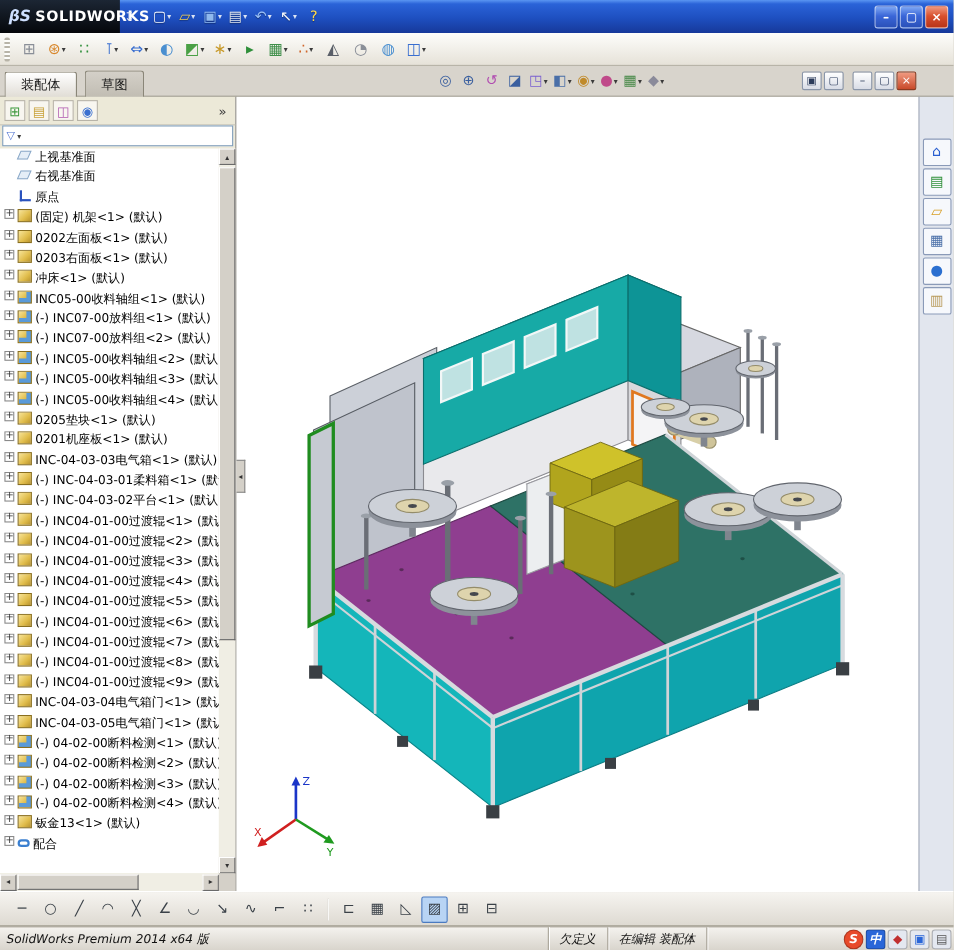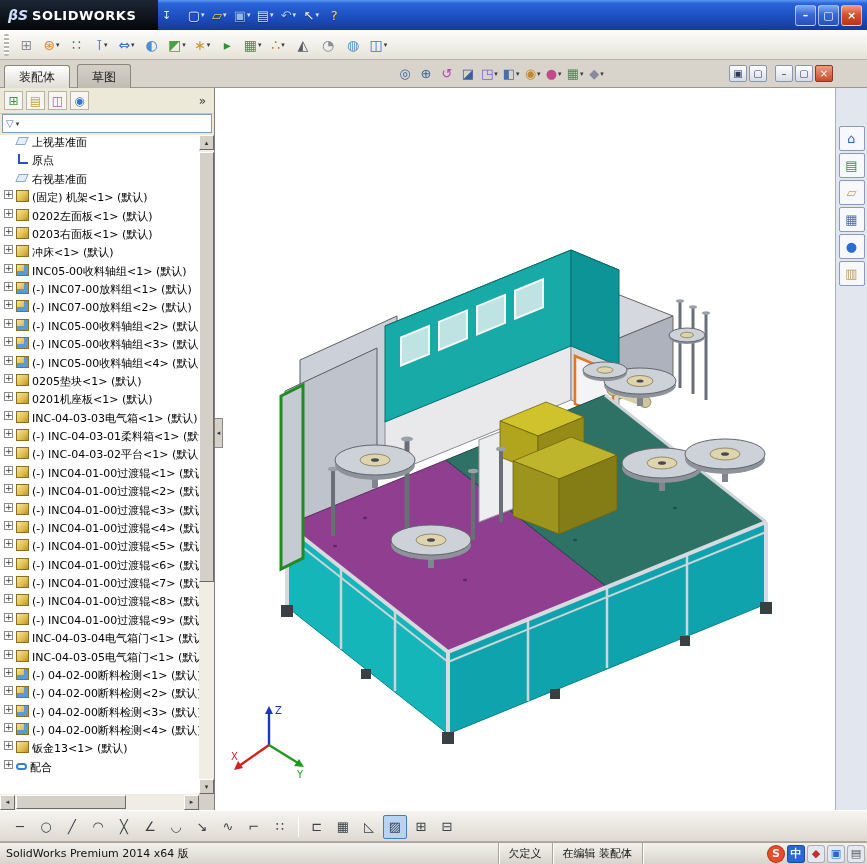--- a/index.html
+++ b/index.html
@@ -4,21 +4,21 @@
 <style>
   * { box-sizing: border-box; margin: 0; padding: 0; }
   html,body { width:867px; height:864px; overflow:hidden; }
   body { font-family:"DejaVu Sans", sans-serif; background:#d6d2c8; position:relative; }
   .app { position:relative; width:867px; height:864px; background:#d6d2c8; }
 
   
   .titlebar { position:absolute; top:0; left:0; right:0; height:30px;
     background:linear-gradient(180deg,#5a96f2 0%,#2a63d8 12%,#1e4fc0 55%,#16399a 100%);
     display:flex; align-items:center; }
-  .logo { width:158px; height:30px; background:linear-gradient(180deg,#1c2634,#05070b);
+  .logo { width:109px; height:30px; background:linear-gradient(180deg,#1c2634,#05070b);
     color:#fff; display:flex; align-items:center; padding-left:8px; gap:4px; }
   .logo-mark { font-style:italic; font-weight:bold; font-size:14px; color:#cfe0ff; }
   .logo-text { font-weight:bold; font-size:13px; letter-spacing:.5px; }
   .menubar { display:flex; align-items:center; margin-left:8px; }
   .menu-item { font-size:12px; color:#0a0a14; padding:4px 7px; cursor:default; }
   .pushpin { font-size:11px; color:#e8ecf4; margin:0 4px; }
   .quicktools { display:flex; align-items:center; margin-left:10px; gap:1px; }
   .qt-btn { height:22px; min-width:22px; display:flex; align-items:center; justify-content:center;
     gap:1px; padding:0 2px; border-radius:2px; }
   .qt-btn .glyph { font-size:13px; line-height:1; text-shadow:0 1px 1px rgba(0,0,0,.35); }
@@ -126,21 +126,21 @@
     box-shadow:inset 0 -1px 0 #b0aca0; display:flex; align-items:center; padding-left:8px; gap:2px; }
   .sk-btn { width:24px; height:24px; display:flex; align-items:center; justify-content:center;
     color:#3a4148; border:1px solid transparent; border-radius:2px; }
   .sk-btn .glyph { font-size:13px; line-height:1; }
   .sk-btn.active { background:#b8d4f4; border:1px solid #4a7ac0; }
   .vsep { width:1px; height:20px; background:#b0aca0; border-right:1px solid #fff; margin:0 4px; }
 
   
   .statusbar { position:absolute; left:0; right:0; bottom:0; height:22px;
     background:linear-gradient(#f4f2ee,#d8d4cc); border-top:1px solid #a8a498;
-    display:flex; align-items:center; font-size:11px; color:#111; }
+    display:flex; align-items:center; font-size:11px; color:#111;font-style:italic; }
   .sb-left { flex:1; padding-left:6px; }
   .seg { height:100%; display:flex; align-items:center; padding:0 10px;
     border-left:1px solid #a8a498; box-shadow:inset 1px 0 0 #fff; }
   .tray-holder { width:225px; justify-content:flex-end; padding-right:2px; }
   .tray { display:flex; align-items:center; gap:2px; }
   .tray-ico { width:18px; height:18px; display:flex; align-items:center; justify-content:center;
     font-size:11px; font-weight:bold; border-radius:3px; border:1px solid rgba(0,0,0,.25); }
   .tray-ico.round { border-radius:50%; }
 </style>
 </head>
@@ -324,27 +324,27 @@
       <span class="caret">▾</span>
     </div>
     <div class="tree" id="tree">
         <div class="trow">
           <span class="exp hiddenexp"></span>
           <span class="ti ti-plane"></span>
           <span>上视基准面</span>
         </div>
         <div class="trow">
           <span class="exp hiddenexp"></span>
+          <span class="ti ti-plane"></span>
+          <span>右视基准面</span>
+        </div>
+        <div class="trow">
+          <span class="exp hiddenexp"></span>
           <span class="ti ti-origin"></span>
           <span>原点</span>
-        </div>
-        <div class="trow">
-          <span class="exp hiddenexp"></span>
-          <span class="ti ti-plane"></span>
-          <span>右视基准面</span>
         </div>
         <div class="trow">
           <span class="exp">+</span>
           <span class="ti ti-part"></span>
           <span>(固定) 机架&lt;1&gt; (默认)</span>
         </div>
         <div class="trow">
           <span class="exp">+</span>
           <span class="ti ti-part"></span>
           <span>0202左面板&lt;1&gt; (默认)</span>

